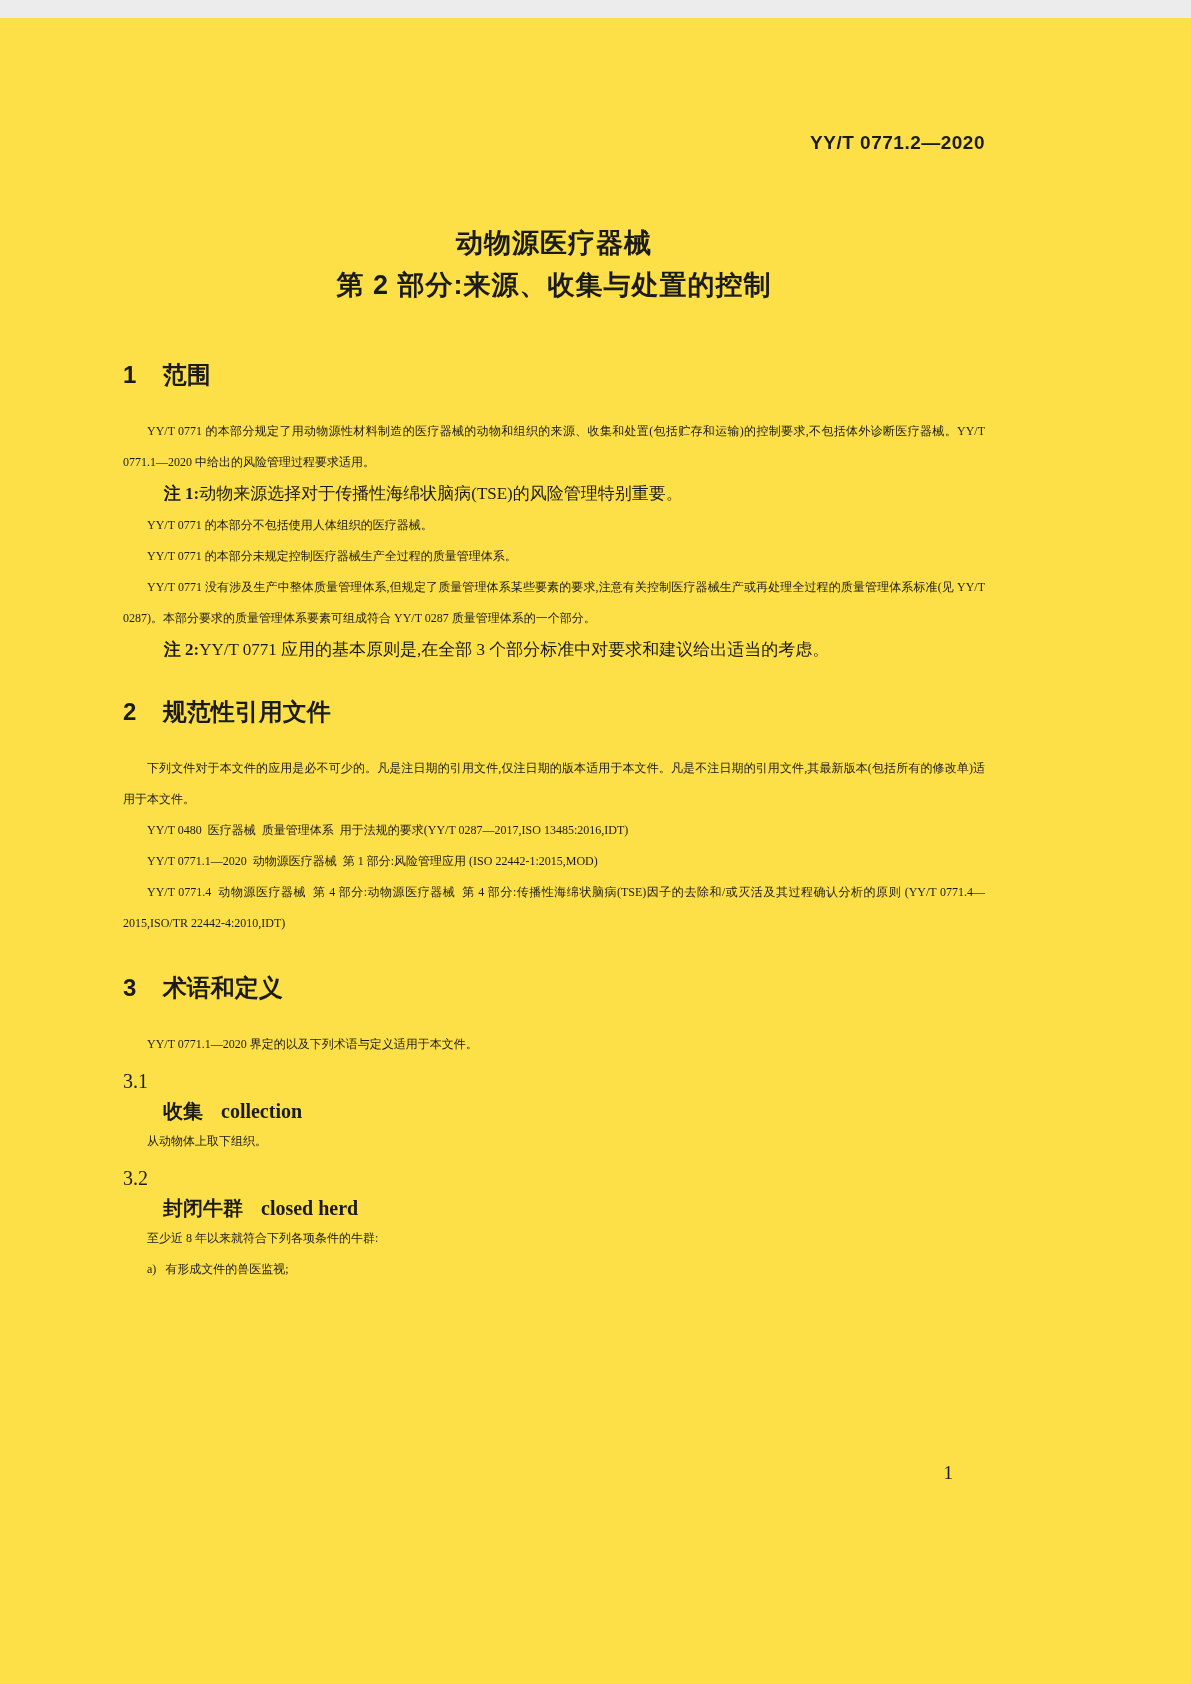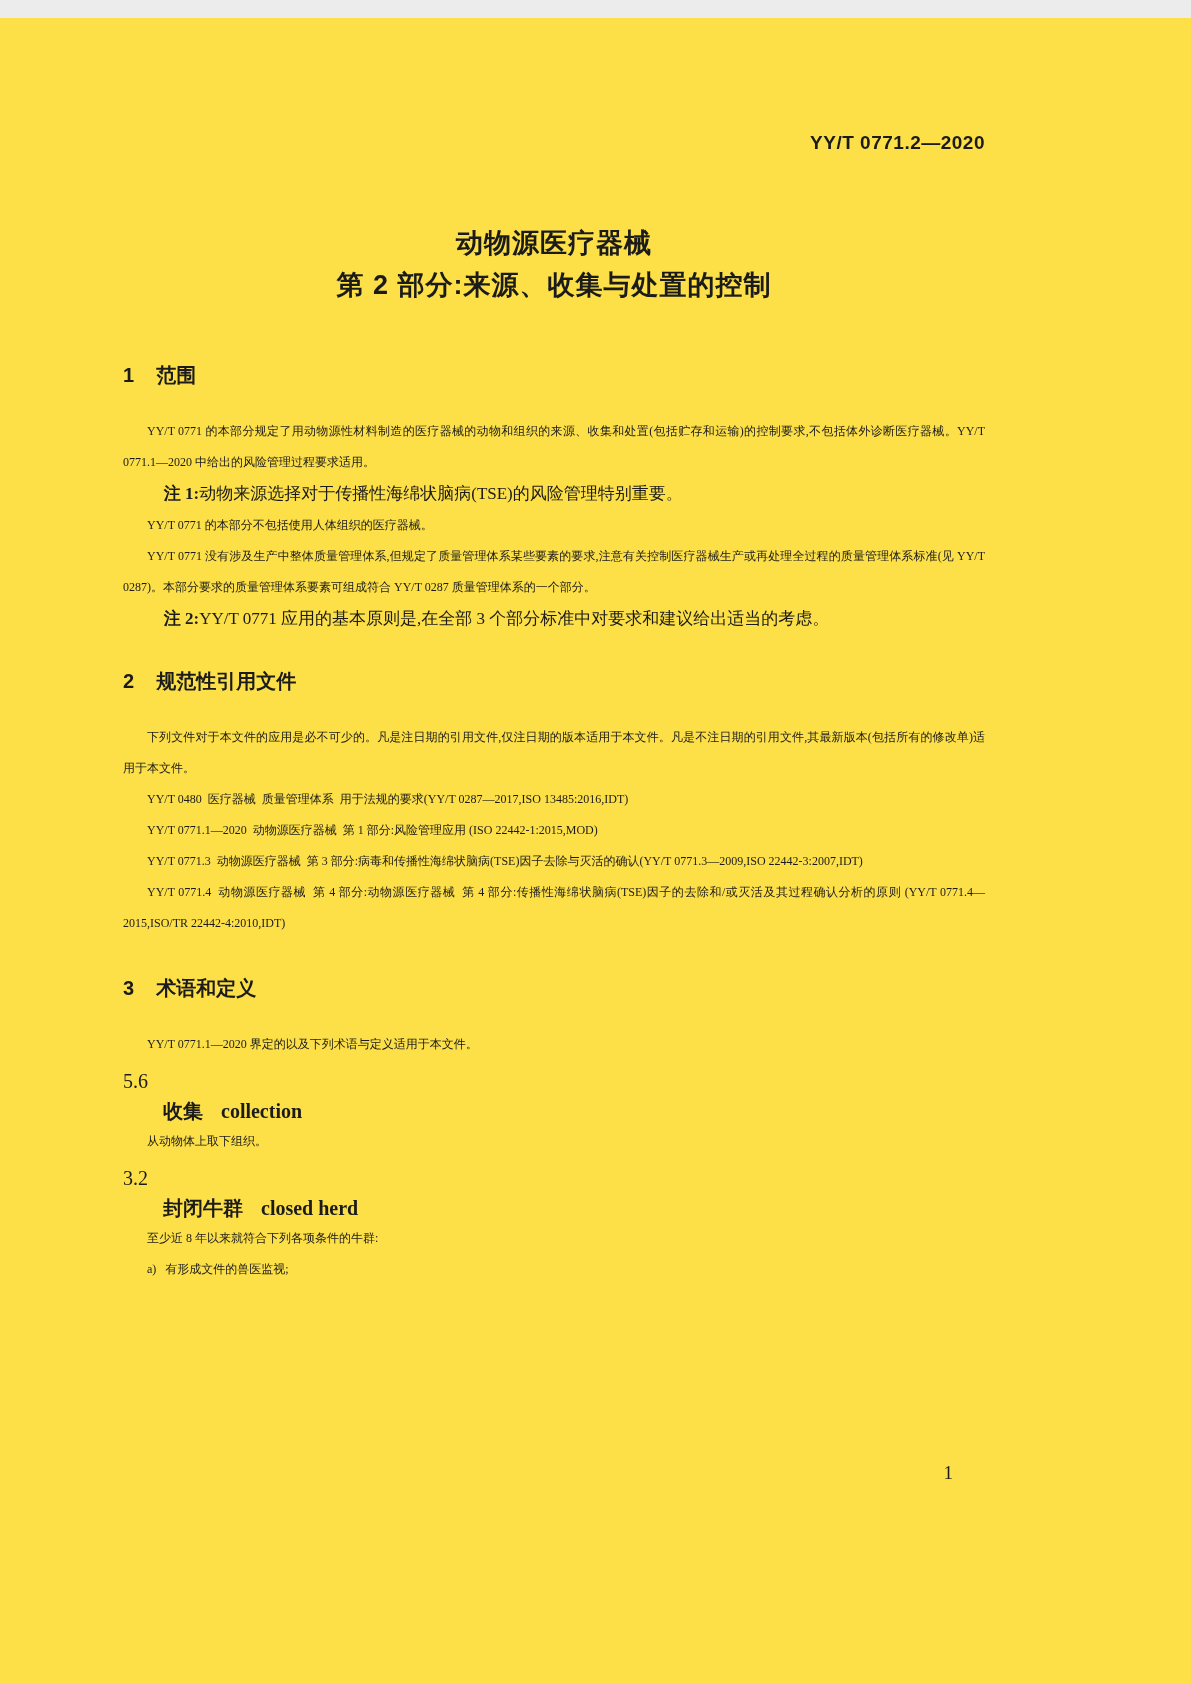--- a/index.html
+++ b/index.html
@@ -36,21 +36,21 @@
     font-weight: 700;
     font-size: 27px;
     line-height: 42px;
     letter-spacing: 1px;
   }
   .section-heading {
     margin-top: 34px;
     margin-bottom: 26px;
     font-family: "Liberation Sans", "DejaVu Sans", sans-serif;
     font-weight: 700;
-    font-size: 20px;
+    font-size: 24px;
     line-height: 30px;
   }
   .section-heading.first { margin-top: 54px; }
   .sec-title { margin-left: 1.1em; }
   .para {
     margin: 0;
     font-size: 12px;
     line-height: 31px;
     text-align: justify;
     white-space: pre-wrap;
@@ -100,36 +100,36 @@
     <div class="doc-title">
       <div>动物源医疗器械</div>
       <div>第 2 部分:来源、收集与处置的控制</div>
     </div>
 
     <div class="section-heading first"><span class="sec-num">1</span><span class="sec-title">范围</span></div>
 
     <p class="para indent">YY/T 0771 的本部分规定了用动物源性材料制造的医疗器械的动物和组织的来源、收集和处置(包括贮存和运输)的控制要求,不包括体外诊断医疗器械。YY/T 0771.1—2020 中给出的风险管理过程要求适用。</p>
     <p class="note"><span class="note-label">注 1:</span><span>动物来源选择对于传播性海绵状脑病(TSE)的风险管理特别重要。</span></p>
     <p class="para indent">YY/T 0771 的本部分不包括使用人体组织的医疗器械。</p>
+    <p class="para indent">YY/T 0771 的本部分未规定控制医疗器械生产全过程的质量管理体系。</p>
     <p class="para indent">YY/T 0771 没有涉及生产中整体质量管理体系,但规定了质量管理体系某些要素的要求,注意有关控制医疗器械生产或再处理全过程的质量管理体系标准(见 YY/T 0287)。本部分要求的质量管理体系要素可组成符合 YY/T 0287 质量管理体系的一个部分。</p>
     <p class="note"><span class="note-label">注 2:</span><span>YY/T 0771 应用的基本原则是,在全部 3 个部分标准中对要求和建议给出适当的考虑。</span></p>
 
     <div class="section-heading"><span class="sec-num">2</span><span class="sec-title">规范性引用文件</span></div>
 
     <p class="para indent">下列文件对于本文件的应用是必不可少的。凡是注日期的引用文件,仅注日期的版本适用于本文件。凡是不注日期的引用文件,其最新版本(包括所有的修改单)适用于本文件。</p>
     <p class="para indent">YY/T 0480  医疗器械  质量管理体系  用于法规的要求(YY/T 0287—2017,ISO 13485:2016,IDT)</p>
     <p class="para indent">YY/T 0771.1—2020  动物源医疗器械  第 1 部分:风险管理应用 (ISO 22442-1:2015,MOD)</p>
-    <p class="para indent">YY/T 0771.3  动物源医疗器械  第 3 部分:病毒和传播性海绵状脑病(TSE)因子去除与灭活的确认(YY/T 0771.3—2009,ISO 22442-3:2007,IDT)</p>
     <p class="para indent">YY/T 0771.4  动物源医疗器械  第 4 部分:动物源医疗器械  第 4 部分:传播性海绵状脑病(TSE)因子的去除和/或灭活及其过程确认分析的原则 (YY/T 0771.4—2015,ISO/TR 22442-4:2010,IDT)</p>
 
     <div class="section-heading"><span class="sec-num">3</span><span class="sec-title">术语和定义</span></div>
 
     <p class="para indent">YY/T 0771.1—2020 界定的以及下列术语与定义适用于本文件。</p>
 
-    <p class="term-number">5.6</p>
+    <p class="term-number">3.1</p>
     <p class="term-name"><span class="term-zh">收集</span><span class="term-en">collection</span></p>
     <p class="para indent">从动物体上取下组织。</p>
 
     <p class="term-number">3.2</p>
     <p class="term-name"><span class="term-zh">封闭牛群</span><span class="term-en">closed herd</span></p>
     <p class="para indent">至少近 8 年以来就符合下列各项条件的牛群:</p>
     <p class="para indent">a)   有形成文件的兽医监视;</p>
 
   </div>
 

